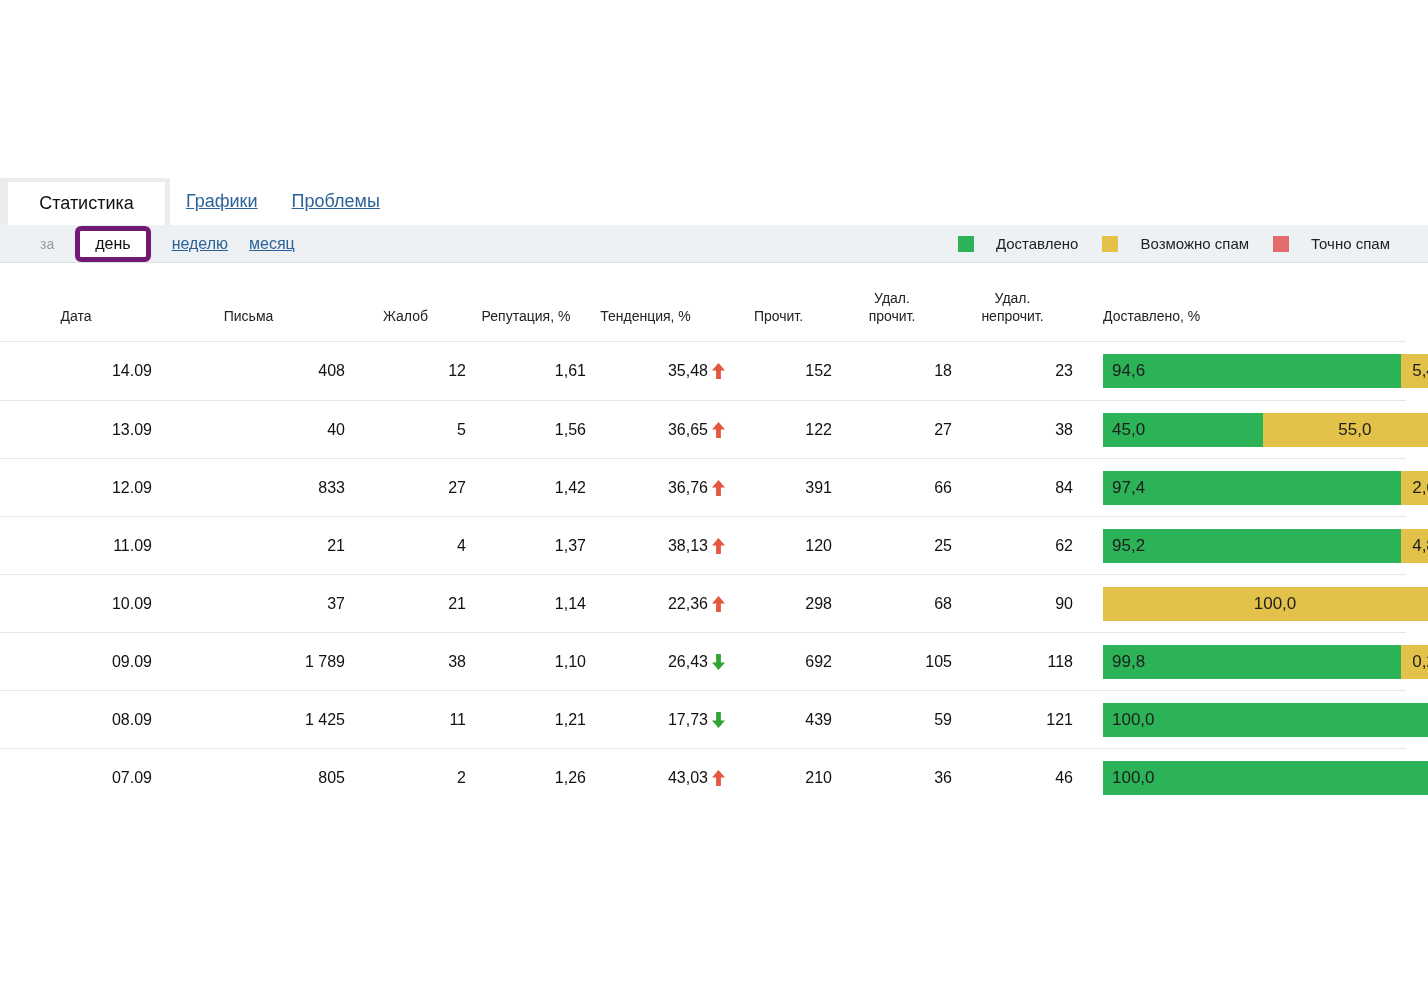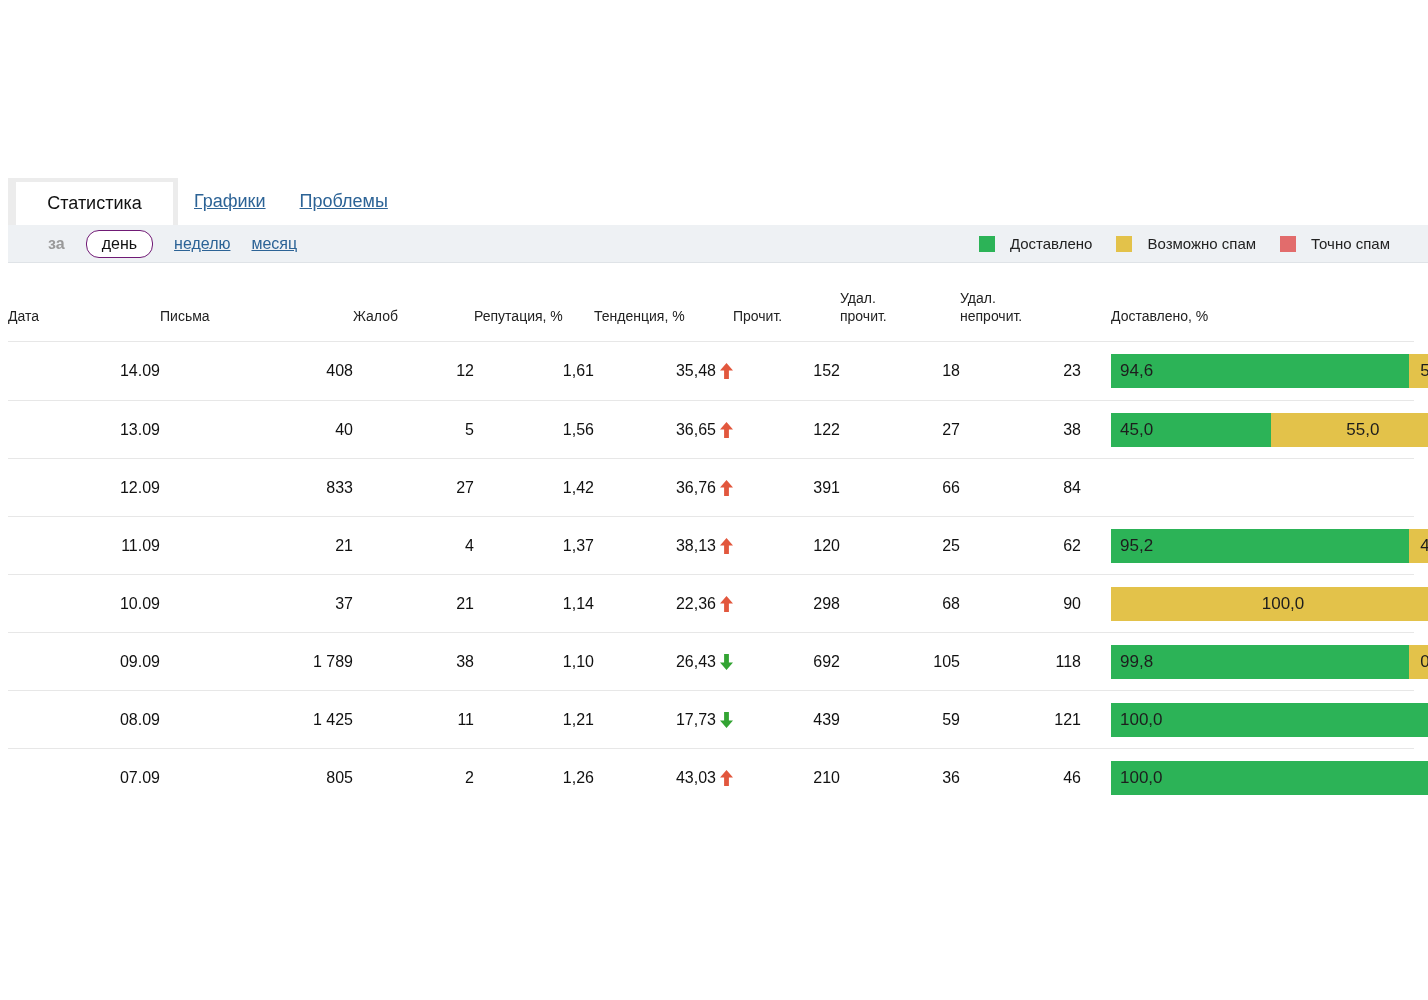--- a/index.html
+++ b/index.html
@@ -2,65 +2,65 @@
 <html><head>
 <meta charset="utf-8">
 <style>
   * { margin: 0; padding: 0; box-sizing: border-box; }
   html, body { background: #ffffff; }
   body {
     width: 1428px; height: 1000px; overflow: hidden;
     font-family: "Liberation Sans", "DejaVu Sans", sans-serif;
     color: #1c1c1c;
   }
-  .page { position: relative; width: 1428px; padding-top: 178px; padding-left: 8px; }
+  .page { position: relative; width: 1428px; padding-top: 178px; }
 
   
   .tabs-row { display: flex; align-items: stretch; height: 47px; }
   .active-tab-wrap { width: 170px; background: #ececec; padding: 4px 5px 0 8px; }
   .tab-active {
     height: 100%; background: #ffffff; display: flex; align-items: center;
     justify-content: center; font-size: 18px; color: #111; cursor: default;
   }
   .tab-link {
     align-self: center; font-size: 18px; color: #2c6396;
     text-decoration: underline; cursor: pointer;
   }
   .tab-link.t1 { margin-left: 16px; text-align: right; }
   .tab-link.t2 { margin-left: 34px; }
 
   
   .controls-row {
     height: 38px; background: #eef1f4; border-bottom: 1px solid #dfe3e7;
     display: flex; align-items: center; padding-left: 40px;
   }
-  .period-prefix { color: #999; font-size: 16px; font-weight: bold; }
+  .period-prefix { color: #999; font-size: 14px; }
   .period-btn {
     margin-left: 21px; font-family: inherit; font-size: 16px; color: #111;
-    background: #fff; border: 1px solid #701a75; border-radius: 13px;
+    background: #fff; border: 5px solid #701a75; border-radius: 6px;
     padding: 4px 15px; cursor: pointer;
   }
   .period-link {
     margin-left: 21px; font-size: 16px; color: #2c6396;
     text-decoration: underline; cursor: pointer;
   }
   .legend { margin-left: auto; margin-right: 38px; display: flex; align-items: center; }
   .legend-item { display: flex; align-items: center; margin-left: 24px; }
   .legend-swatch { width: 16px; height: 16px; display: inline-block; }
-  .legend-label { margin-left: 15px; font-size: 15px; color: #222; }
+  .legend-label { margin-left: 22px; font-size: 15px; color: #222; }
 
   
   .table { width: 1406px; }
   .thead {
     display: flex; align-items: flex-end;
     padding: 26px 0 16px; border-bottom: 1px solid #e7e7e7;
   }
   .th {
     font-size: 14px; color: #222; line-height: 1.3;
-    white-space: pre-line; text-align: left;
+    white-space: pre-line; text-align: center;
   }
   .tr { display: flex; align-items: center; height: 58px; }
   .tr + .tr { border-top: 1px solid #e7e7e7; }
   .td { font-size: 16px; color: #111; text-align: right; }
 
   .c-date      { width: 152px; }
   .c-letters   { width: 193px; }
   .c-complaints{ width: 121px; }
   .c-reputation{ width: 120px; }
   .c-trend     { width: 139px; }
@@ -188,20 +188,30 @@
           <div class="td c-reputation">1,42</div>
           <div class="td c-trend trend-cell">
             <span>36,76</span>
             <svg viewBox="0 0 13 16" class="trend-arrow">
               <path d="M6.5 0 L13 7.6 H8.9 V16 H4.1 V7.6 H0 Z" fill="#e2573d"></path>
             </svg>
           </div>
           <div class="td c-read">391</div>
           <div class="td c-delread">66</div>
           <div class="td c-delunread">84</div>
+          <div class="td c-bar">
+            <div class="bar">
+              <div class="seg seg-delivered" style="background: rgb(44, 179, 87); flex-grow: 97.4; min-width: 46px;">
+                <span>97,4</span>
+              </div>
+              <div class="seg seg-maybe_spam" style="background: rgb(227, 194, 74); flex-grow: 2.6; min-width: 46px;">
+                <span>2,6</span>
+              </div>
+            </div>
+          </div>
         </div>
         <div class="tr">
           <div class="td c-date">11.09</div>
           <div class="td c-letters">21</div>
           <div class="td c-complaints">4</div>
           <div class="td c-reputation">1,37</div>
           <div class="td c-trend trend-cell">
             <span>38,13</span>
             <svg viewBox="0 0 13 16" class="trend-arrow">
               <path d="M6.5 0 L13 7.6 H8.9 V16 H4.1 V7.6 H0 Z" fill="#e2573d"></path>

